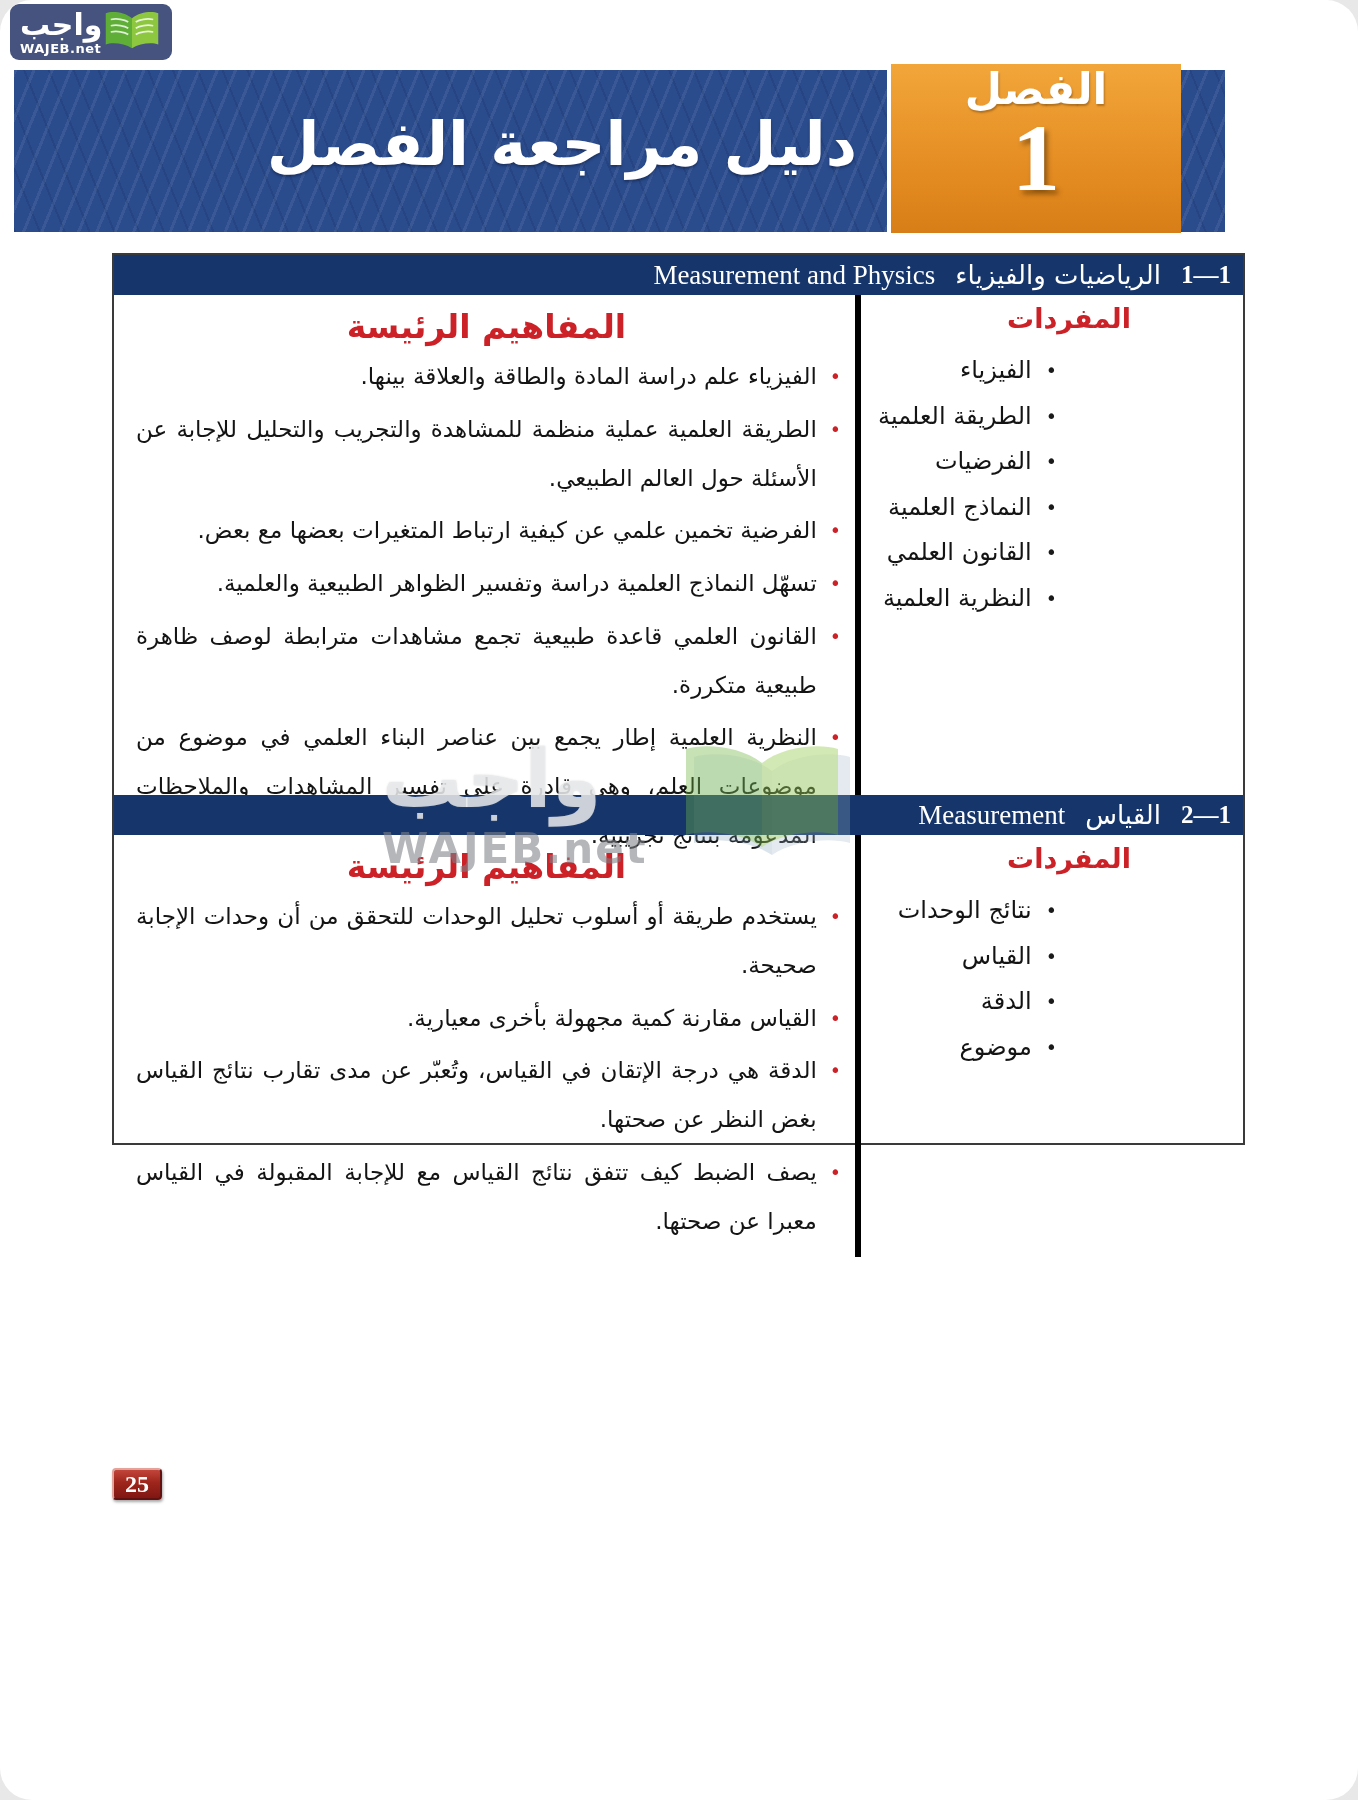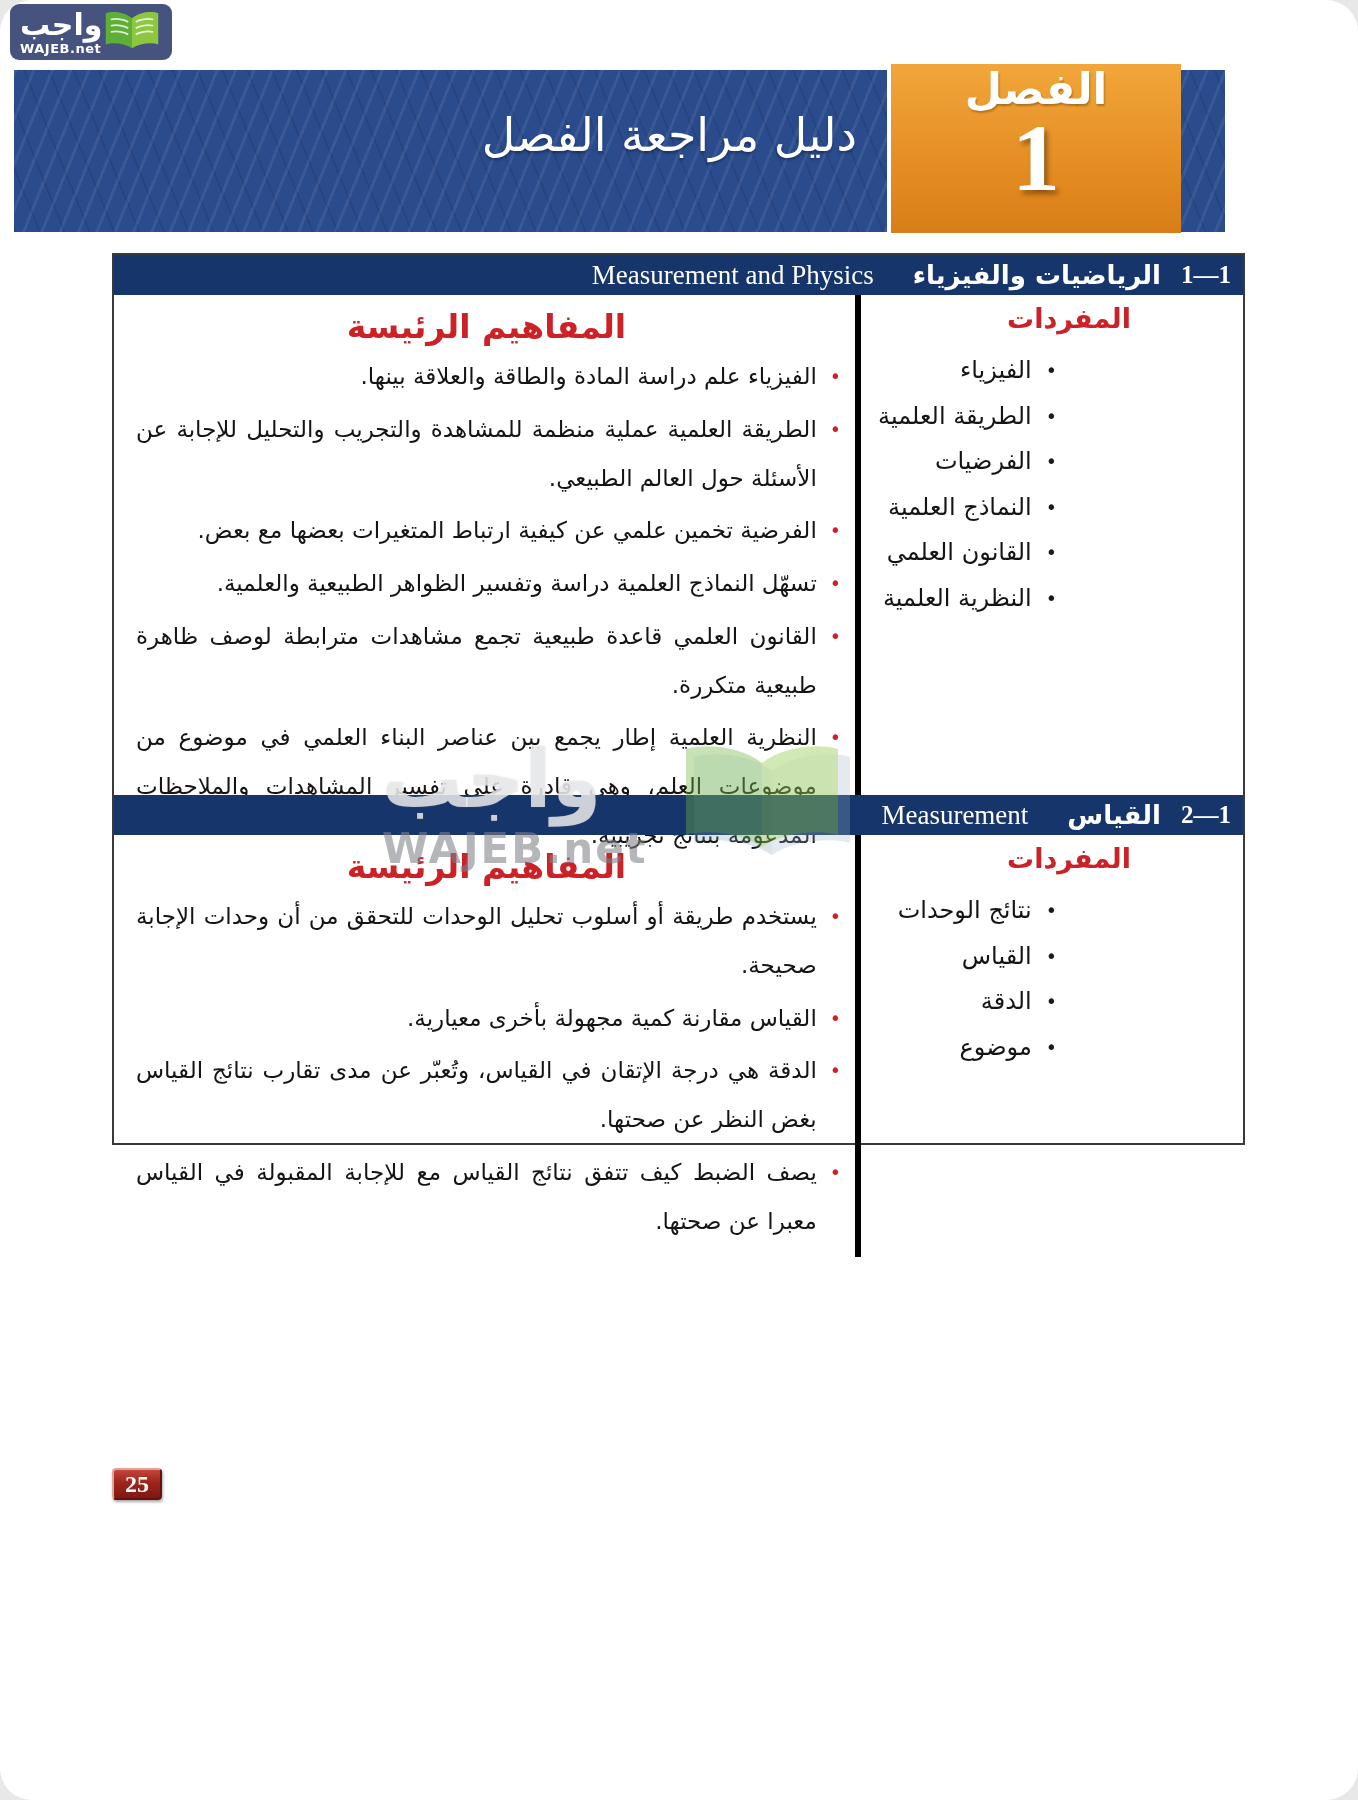--- a/index.html
+++ b/index.html
@@ -21,21 +21,21 @@
 
   
   .band{
     position:absolute;left:14px;top:70px;width:1211px;height:162px;
     background-color:#2a4c8d;
     background-image:
       repeating-linear-gradient(112deg, rgba(255,255,255,0.07) 0 3px, transparent 3px 17px),
       repeating-linear-gradient(68deg, rgba(0,0,40,0.10) 0 2px, transparent 2px 23px);
   }
   .band-title{
-    position:absolute;right:368px;top:38px;color:#ffffff;font-size:46px;font-weight:normal;
+    position:absolute;right:368px;top:38px;color:#ffffff;font-size:61px;font-weight:bold;
     text-shadow:0 2px 3px rgba(0,0,20,.35);white-space:nowrap;
   }
   .chapter-box{
     position:absolute;left:887px;top:64px;width:294px;height:169px;
     background:linear-gradient(180deg,#f2a63a 0%,#e2891f 70%,#d87e18 100%);
     border-left:4px solid #ffffff;box-sizing:border-box;
     display:flex;flex-direction:column;align-items:center;
   }
   .chapter-label{color:#ffffff;font-size:43px;font-weight:bold;
     text-shadow:1px 2px 2px rgba(90,50,0,.4);}
@@ -49,21 +49,21 @@
     position:absolute;left:112px;top:253px;width:1133px;height:892px;
     border:2px solid #3a3a3a;box-sizing:border-box;display:flex;flex-direction:column;
     background:#ffffff;z-index:1;
   }
   .section-bar{
     height:40px;flex:0 0 40px;background:#16356b;color:#ffffff;
     display:flex;direction:rtl;align-items:center;gap:20px;padding:0 12px;
   }
   .sec-num{direction:ltr;unicode-bidi:isolate;font-weight:bold;font-size:25px;
     font-family:"Liberation Serif",serif;}
-  .sec-ar{font-weight:bold;font-size:26px;margin-left:19px;}
+  .sec-ar{font-weight:normal;font-size:26px;}
   .sec-en{font-family:"Liberation Serif",serif;font-size:27px;}
 
   .section-content{display:flex;direction:rtl;}
   .sc1{flex:0 0 500px;height:500px;}
   .sc2{flex:1 1 auto;}
 
   .vocab-col{
     flex:0 0 388px;width:388px;box-sizing:border-box;border-left:6px solid #000000;
     padding:8px 0 0 0;direction:rtl;
   }

